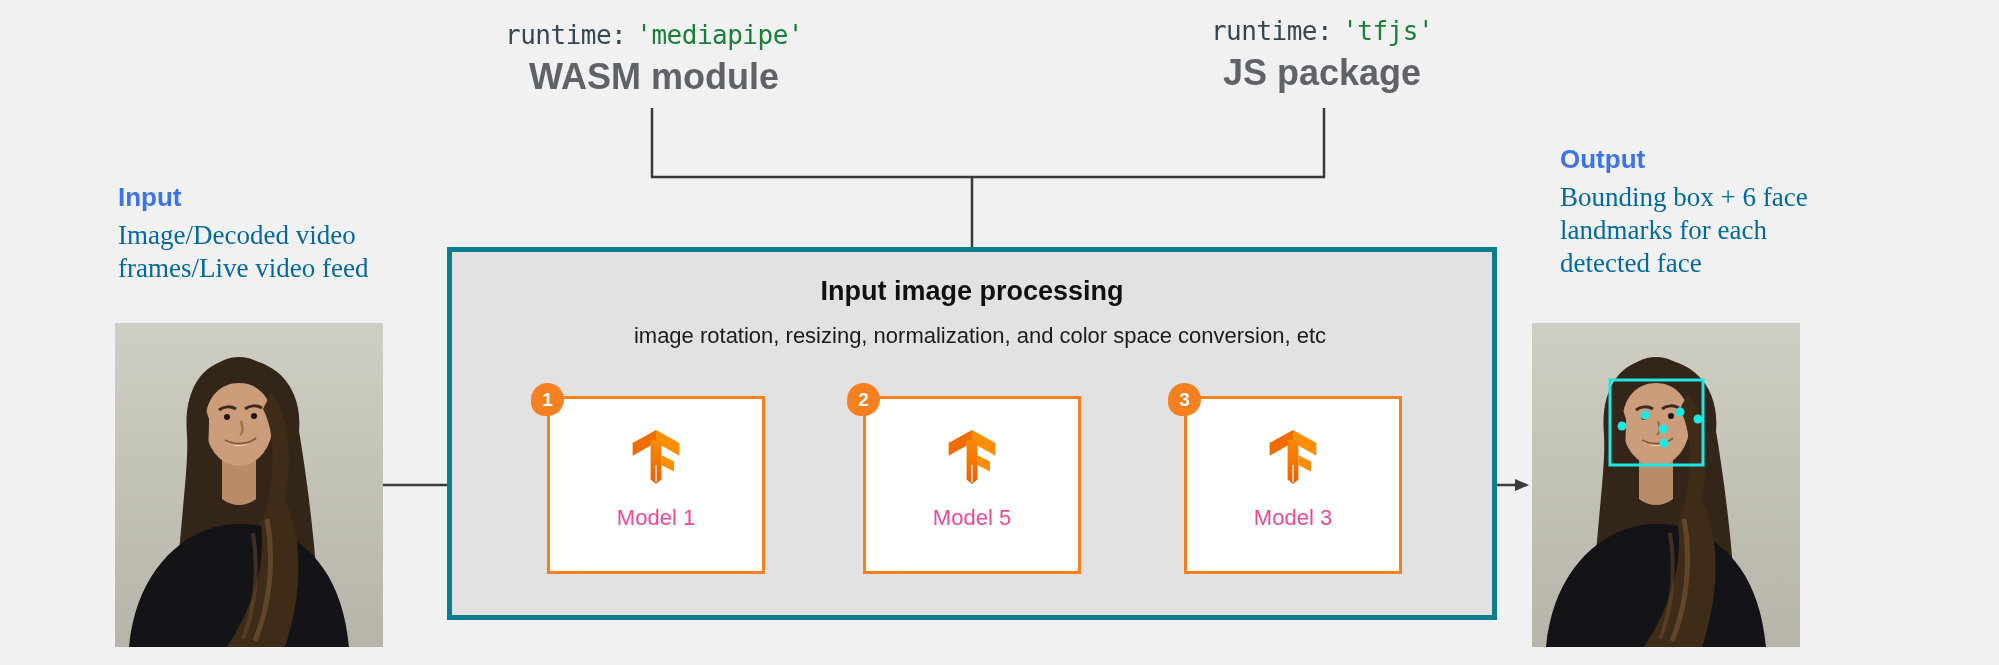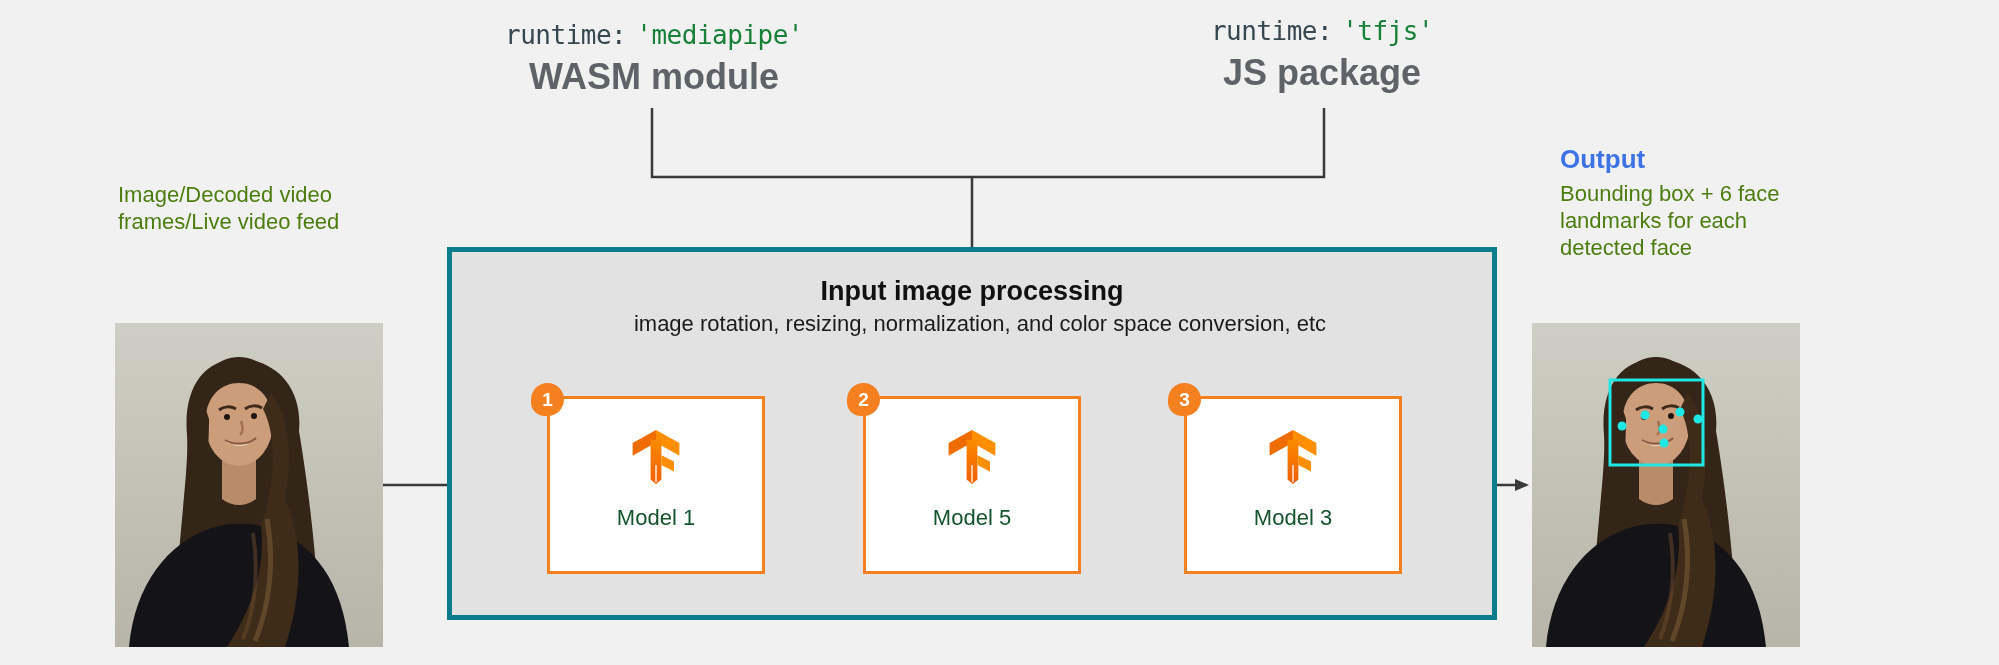--- a/index.html
+++ b/index.html
@@ -9,33 +9,33 @@
 
   
   .runtime-block{width:420px;text-align:center;}
   .code-line{font-family:"DejaVu Sans Mono","Liberation Mono",monospace;font-size:26px;font-weight:500;color:#37474f;letter-spacing:-0.5px;}
   .code-value{color:#188038;margin-left:10px;}
   .pkg-label{font-size:36px;font-weight:bold;color:#5f6368;margin-top:6px;}
 
   
   .io-block{width:260px;text-align:left;}
   .io-title{font-size:26px;font-weight:bold;color:#3e73e8;margin-bottom:6px;}
-  .io-desc{font-size:22px;color:#4d7c0f;line-height:1.22;}
+  .io-desc{font-size:27px;color:#0369a1;line-height:1.22;font-family:Liberation Serif, serif;}
 
   
   .proc-box{left:447px;top:247px;width:1050px;height:373px;box-sizing:border-box;
             border:5px solid #0b7d8d;background:#e2e2e3;text-align:center;}
   .proc-title{font-size:27px;font-weight:bold;color:#111;margin-top:24px;}
-  .proc-subtitle{font-size:22px;color:#1b1b1b;margin-top:4px;padding-left:16px;}
+  .proc-subtitle{font-size:22px;color:#1b1b1b;margin-top:16px;padding-left:16px;}
 
   
   .model-box{top:396px;width:218px;height:178px;box-sizing:border-box;background:#ffffff;
              border:3px solid #f5801f;display:flex;flex-direction:column;align-items:center;}
   .model-box .tf-logo{width:54px;height:56px;margin-top:30px;}
-  .model-label{font-size:22px;color:#14532d;margin-top:20px;}
+  .model-label{font-size:22px;color:#ec4899;margin-top:20px;}
   .step-badge{position:absolute;left:-19px;top:-16px;width:33px;height:33px;border-radius:50% 50% 50% 42%;
               background:#f5801f;color:#fff;font-size:19px;font-weight:bold;
               display:flex;align-items:center;justify-content:center;}
 
   
   .photo{width:268px;height:324px;display:block;}
 
   svg.overlay{position:absolute;left:0;top:0;pointer-events:none;}
   .hidden-defs{position:absolute;width:0;height:0;overflow:hidden;}
 </style>
@@ -104,20 +104,21 @@
   </div>
 
   <div class="abs runtime-block" style="left:1112px;top:16px;">
     <div class="code-line">
       <span>runtime:</span><span class="code-value">'tfjs'</span>
     </div>
     <div class="pkg-label">JS package</div>
   </div>
 
   <div class="abs io-block" style="left:118px;top:182px;">
+    <div class="io-title">Input</div>
     <div class="io-desc">Image/Decoded video frames/Live video feed</div>
   </div>
 
   <div class="abs io-block" style="left:1560px;top:144px;">
     <div class="io-title">Output</div>
     <div class="io-desc">Bounding box + 6 face landmarks for each detected face</div>
   </div>
 
   <div class="abs proc-box">
     <div class="proc-title">Input image processing</div>

